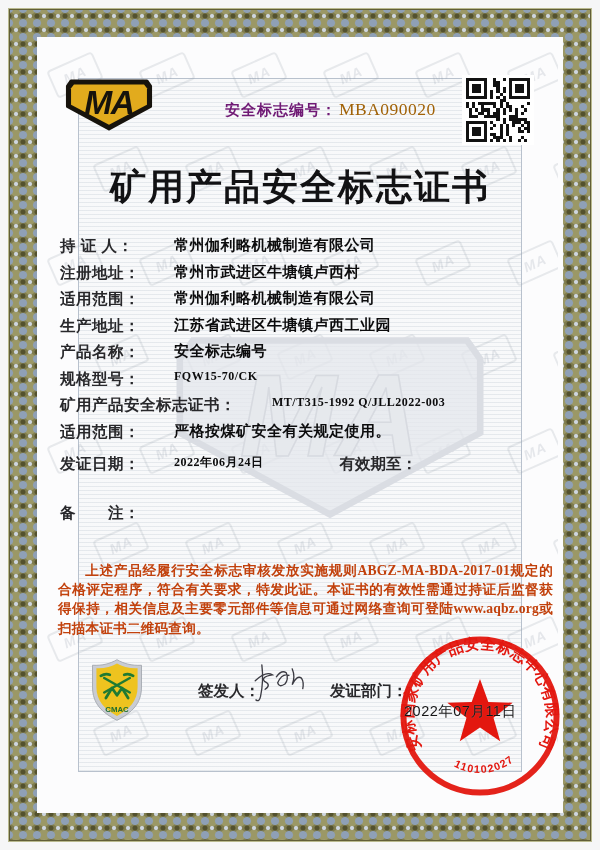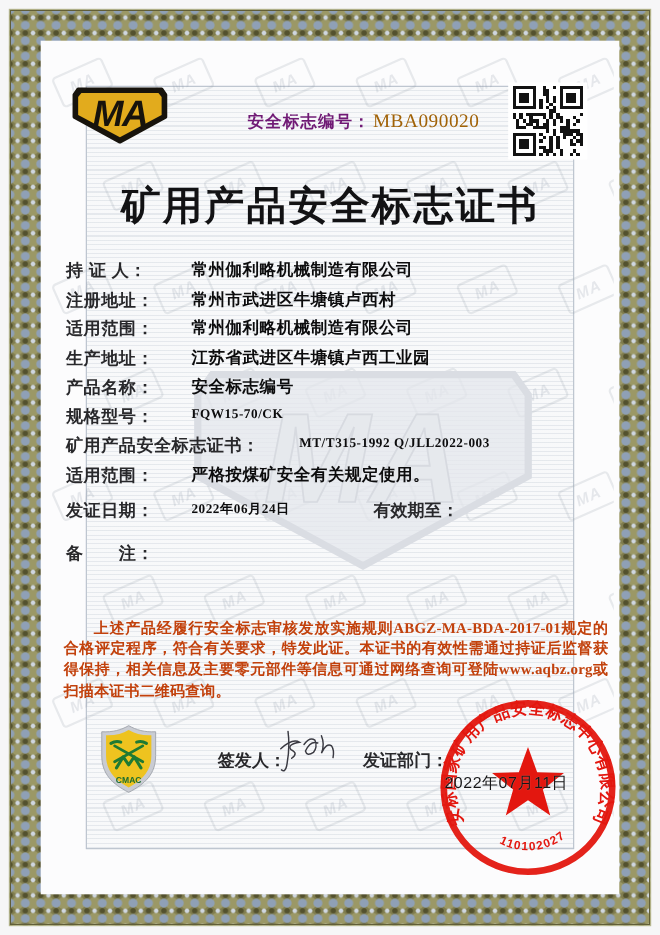--- a/index.html
+++ b/index.html
@@ -53,21 +53,21 @@
   
   .fields{position:absolute;left:60px;right:46px;top:236px;}
   .row{display:flex;align-items:flex-start;height:26.5px;white-space:nowrap;gap:28px;}
   .row .lab{flex:none;min-width:86px;font-size:15.5px;font-weight:bold;color:#28282b;letter-spacing:.5px;white-space:pre;}
   .row .val{font-size:15px;font-weight:bold;color:#0c0c0d;letter-spacing:.5px;
     font-family:"Liberation Serif","DejaVu Serif",serif;}
   .row .val.sansval{font-family:Liberation Serif, serif;font-size:12px;}
   .row.daterow{margin-top:6px;}
   .row.daterow .lab2{margin-left:48px;flex:none;font-size:15.5px;font-weight:bold;color:#28282b;}
   .row.daterow .val{margin-right:0;}
-  .row.remarkrow{margin-top:12px;}
+  .row.remarkrow{margin-top:22px;}
   
   .statement{
     position:absolute;left:58px;right:47px;top:561px;margin:0;
     font-size:13.6px;line-height:19.2px;font-weight:bold;color:#c2410c;
     text-align:justify;text-indent:2em;letter-spacing:.2px;
     font-family:"Liberation Serif","DejaVu Serif",serif;
   }
   
   .cmac{position:absolute;left:88px;top:658px;width:58px;height:64px;}
   .signer-label,.dept-label{

